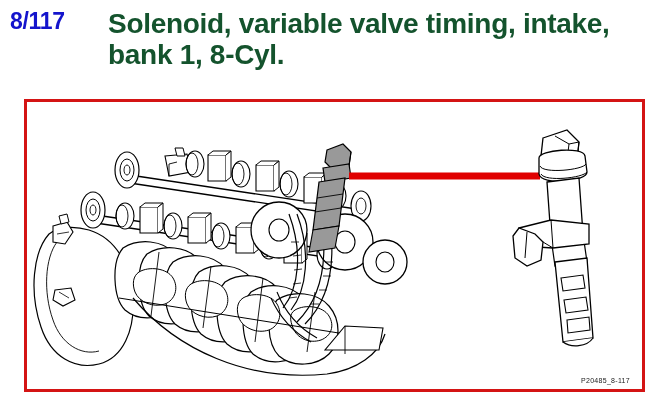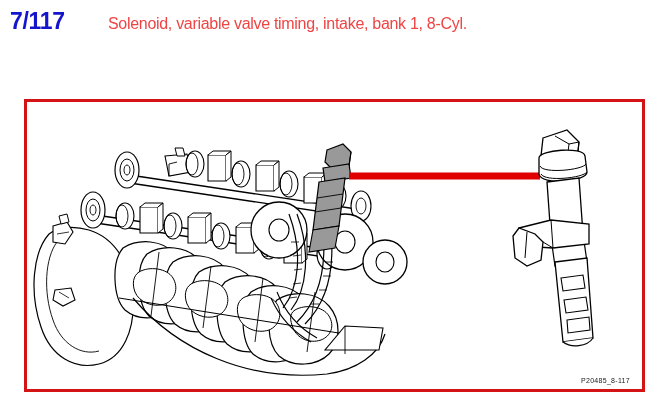--- a/index.html
+++ b/index.html
@@ -31,23 +31,23 @@
     font-weight: bold;
     color: #1414cc;
     letter-spacing: -0.3px;
     white-space: nowrap;
   }
   #title-text {
     position: absolute;
     left: 108px;
     top: 8px;
     width: 540px;
-    font-size: 16px;
-    font-weight: normal;
-    color: #ef4444;
+    font-size: 28px;
+    font-weight: bold;
+    color: #14532d;
     line-height: 31px;
     letter-spacing: -0.3px;
   }
 
   
   #figure-frame {
     position: absolute;
     left: 24px;
     top: 99px;
     width: 621px;
@@ -72,21 +72,21 @@
     font-family: "Liberation Sans", sans-serif;
     color: #1a1a1a;
     letter-spacing: 0.3px;
     white-space: nowrap;
   }
 </style>
 </head>
 <body>
 
 <div id="title-block">
-  <div id="title-number">7/117</div>
+  <div id="title-number">8/117</div>
   <div id="title-text">Solenoid, variable valve timing, intake, bank 1, 8-Cyl.</div>
 </div>
 
 <div id="figure-frame">
 
   <svg id="figure-canvas" viewBox="0 0 615 287" preserveAspectRatio="none">
 
     <defs>
       <g id="cam-lobe">
         <ellipse cx="0" cy="0" rx="9" ry="13" fill="#fff" stroke="#000" stroke-width="1.1"></ellipse>

